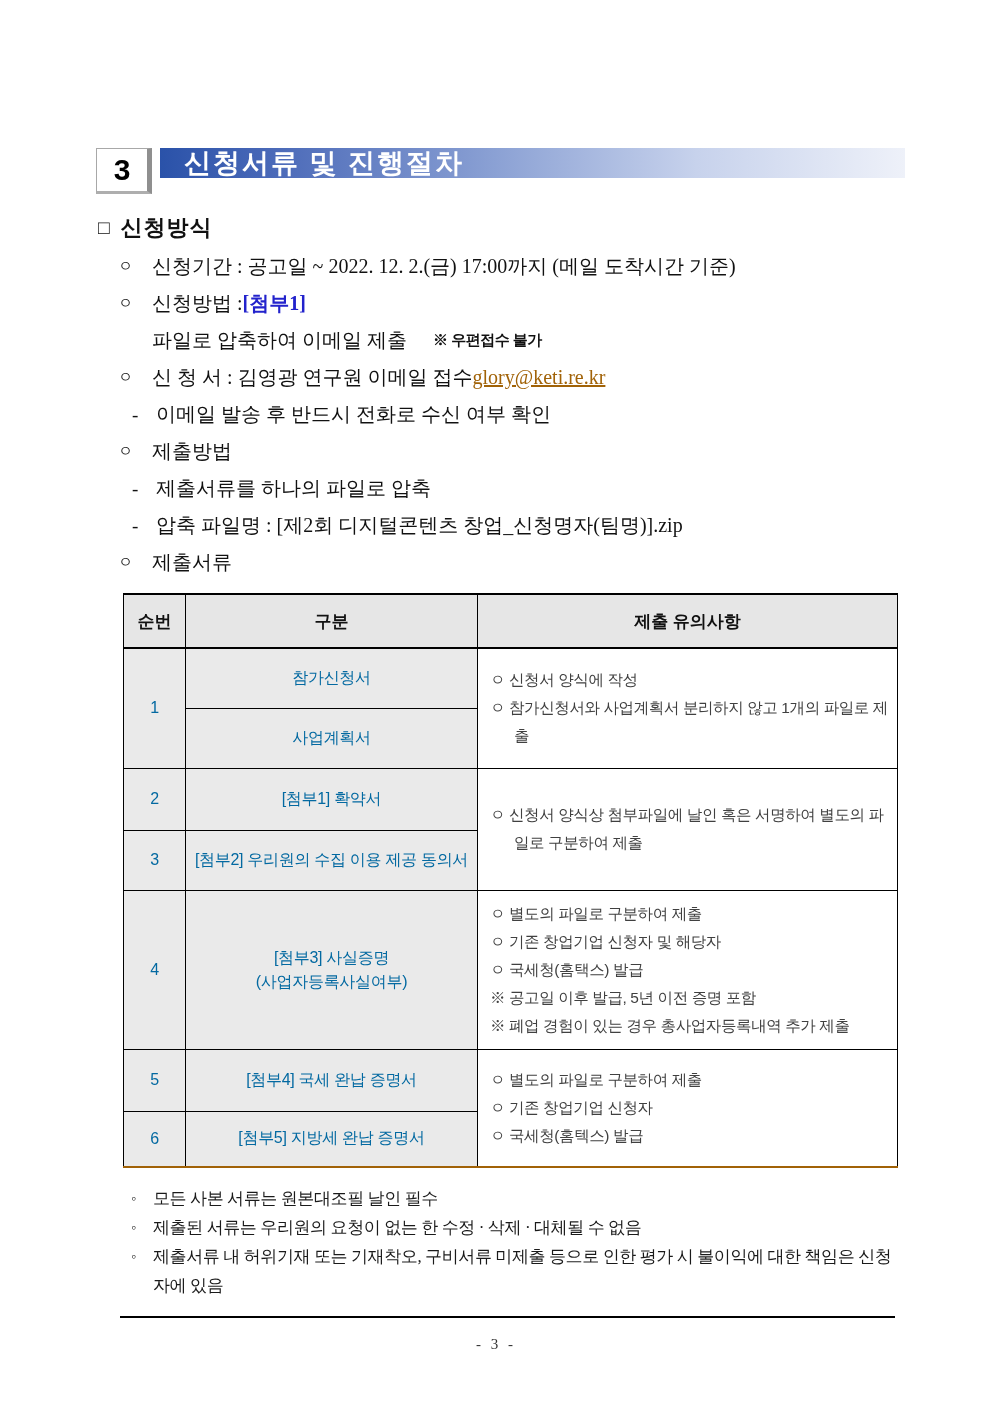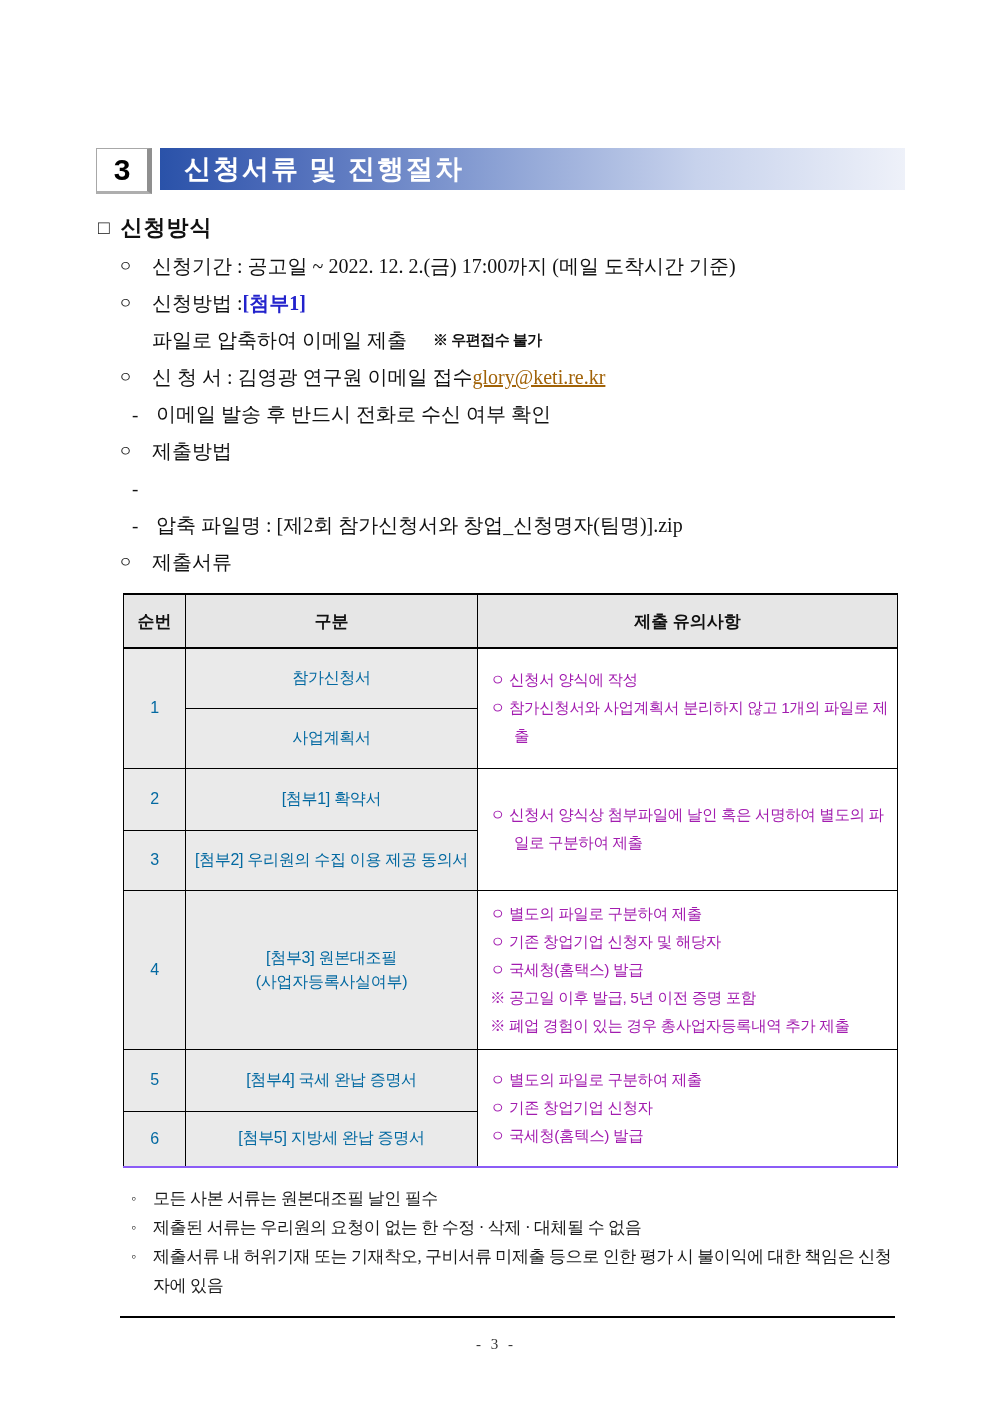--- a/index.html
+++ b/index.html
@@ -29,21 +29,21 @@
     display: flex;
     align-items: center;
     justify-content: center;
     font-family: "Liberation Sans", sans-serif;
     font-size: 30px;
     font-weight: bold;
     color: #000;
   }
   .banner {
     flex: 1;
-    height: 42px;
+    height: 30px;
     margin-left: 8px;
     background: linear-gradient(90deg, #2a52a9 0%, #4a69b8 15%, #8ba1d4 45%, #c7d2ec 72%, #eef1f9 100%);
     display: flex;
     align-items: center;
     padding-left: 24px;
     font-family: "Liberation Sans", sans-serif;
     font-size: 27px;
     font-weight: bold;
     letter-spacing: 2px;
     color: #ffffff;
@@ -94,34 +94,34 @@
   .doc-table col.c3 { width: 420px; }
   .doc-table th, .doc-table td { border: 1px solid #000; }
   .doc-table th {
     background: #e6e6e6;
     font-size: 17px;
     font-weight: bold;
     height: 50px;
     border-bottom: 2px solid #000;
     letter-spacing: 0px;
   }
-  .doc-table { border-top: 2px solid #000; border-bottom: 2px solid #8b5cf6; }
+  .doc-table { border-top: 2px solid #000; border-bottom: 2px solid #a16207; }
   td.cell-gray {
     background: #eaeaea;
     text-align: center;
     font-size: 16px;
     letter-spacing: -0.3px;
     color: #0369a1;
   }
   td.cell-notes {
     background: #ffffff;
     padding: 9px 8px 9px 12px;
     font-size: 15.5px;
     letter-spacing: -0.4px;
-    color: #a21caf;
+    color: #404040;
     vertical-align: middle;
   }
   .note-line {
     padding-left: 24px;
     text-indent: -24px;
     line-height: 28px;
   }
   .doc-two-line div { line-height: 24px; }
 
   
@@ -202,25 +202,26 @@
       <span>이메일 발송 후 반드시 전화로 수신 여부 확인</span>
     </div>
 
     <div class="bl">
       <span class="mk">ㅇ</span>
       <span>제출방법</span>
     </div>
 
     <div class="bl">
       <span class="mk-sub">-</span>
+      <span>제출서류를 하나의 파일로 압축</span>
     </div>
 
     <div class="bl">
       <span class="mk-sub">-</span>
-      <span>압축 파일명 : [제2회 참가신청서와 창업_신청명자(팀명)].zip</span>
+      <span>압축 파일명 : [제2회 디지털콘텐츠 창업_신청명자(팀명)].zip</span>
     </div>
 
     <div class="bl">
       <span class="mk">ㅇ</span>
       <span>제출서류</span>
     </div>
 
   </div>
 
   <table class="doc-table">
@@ -256,21 +257,21 @@
       </td>
     </tr>
     <tr style="height:60px">
       <td class="cell-gray">3</td>
       <td class="cell-gray">[첨부2] 우리원의 수집 이용 제공 동의서</td>
     </tr>
 
     <tr style="height:142px">
       <td class="cell-gray">4</td>
       <td class="cell-gray doc-two-line">
-        <div>[첨부3] 원본대조필</div>
+        <div>[첨부3] 사실증명</div>
         <div>(사업자등록사실여부)</div>
       </td>
       <td class="cell-notes">
         <div class="note-line">ㅇ 별도의 파일로 구분하여 제출</div>
         <div class="note-line">ㅇ 기존 창업기업 신청자 및 해당자</div>
         <div class="note-line">ㅇ 국세청(홈택스) 발급</div>
         <div class="note-line">※ 공고일 이후 발급, 5년 이전 증명 포함</div>
         <div class="note-line">※ 폐업 경험이 있는 경우 총사업자등록내역 추가 제출</div>
       </td>
     </tr>

